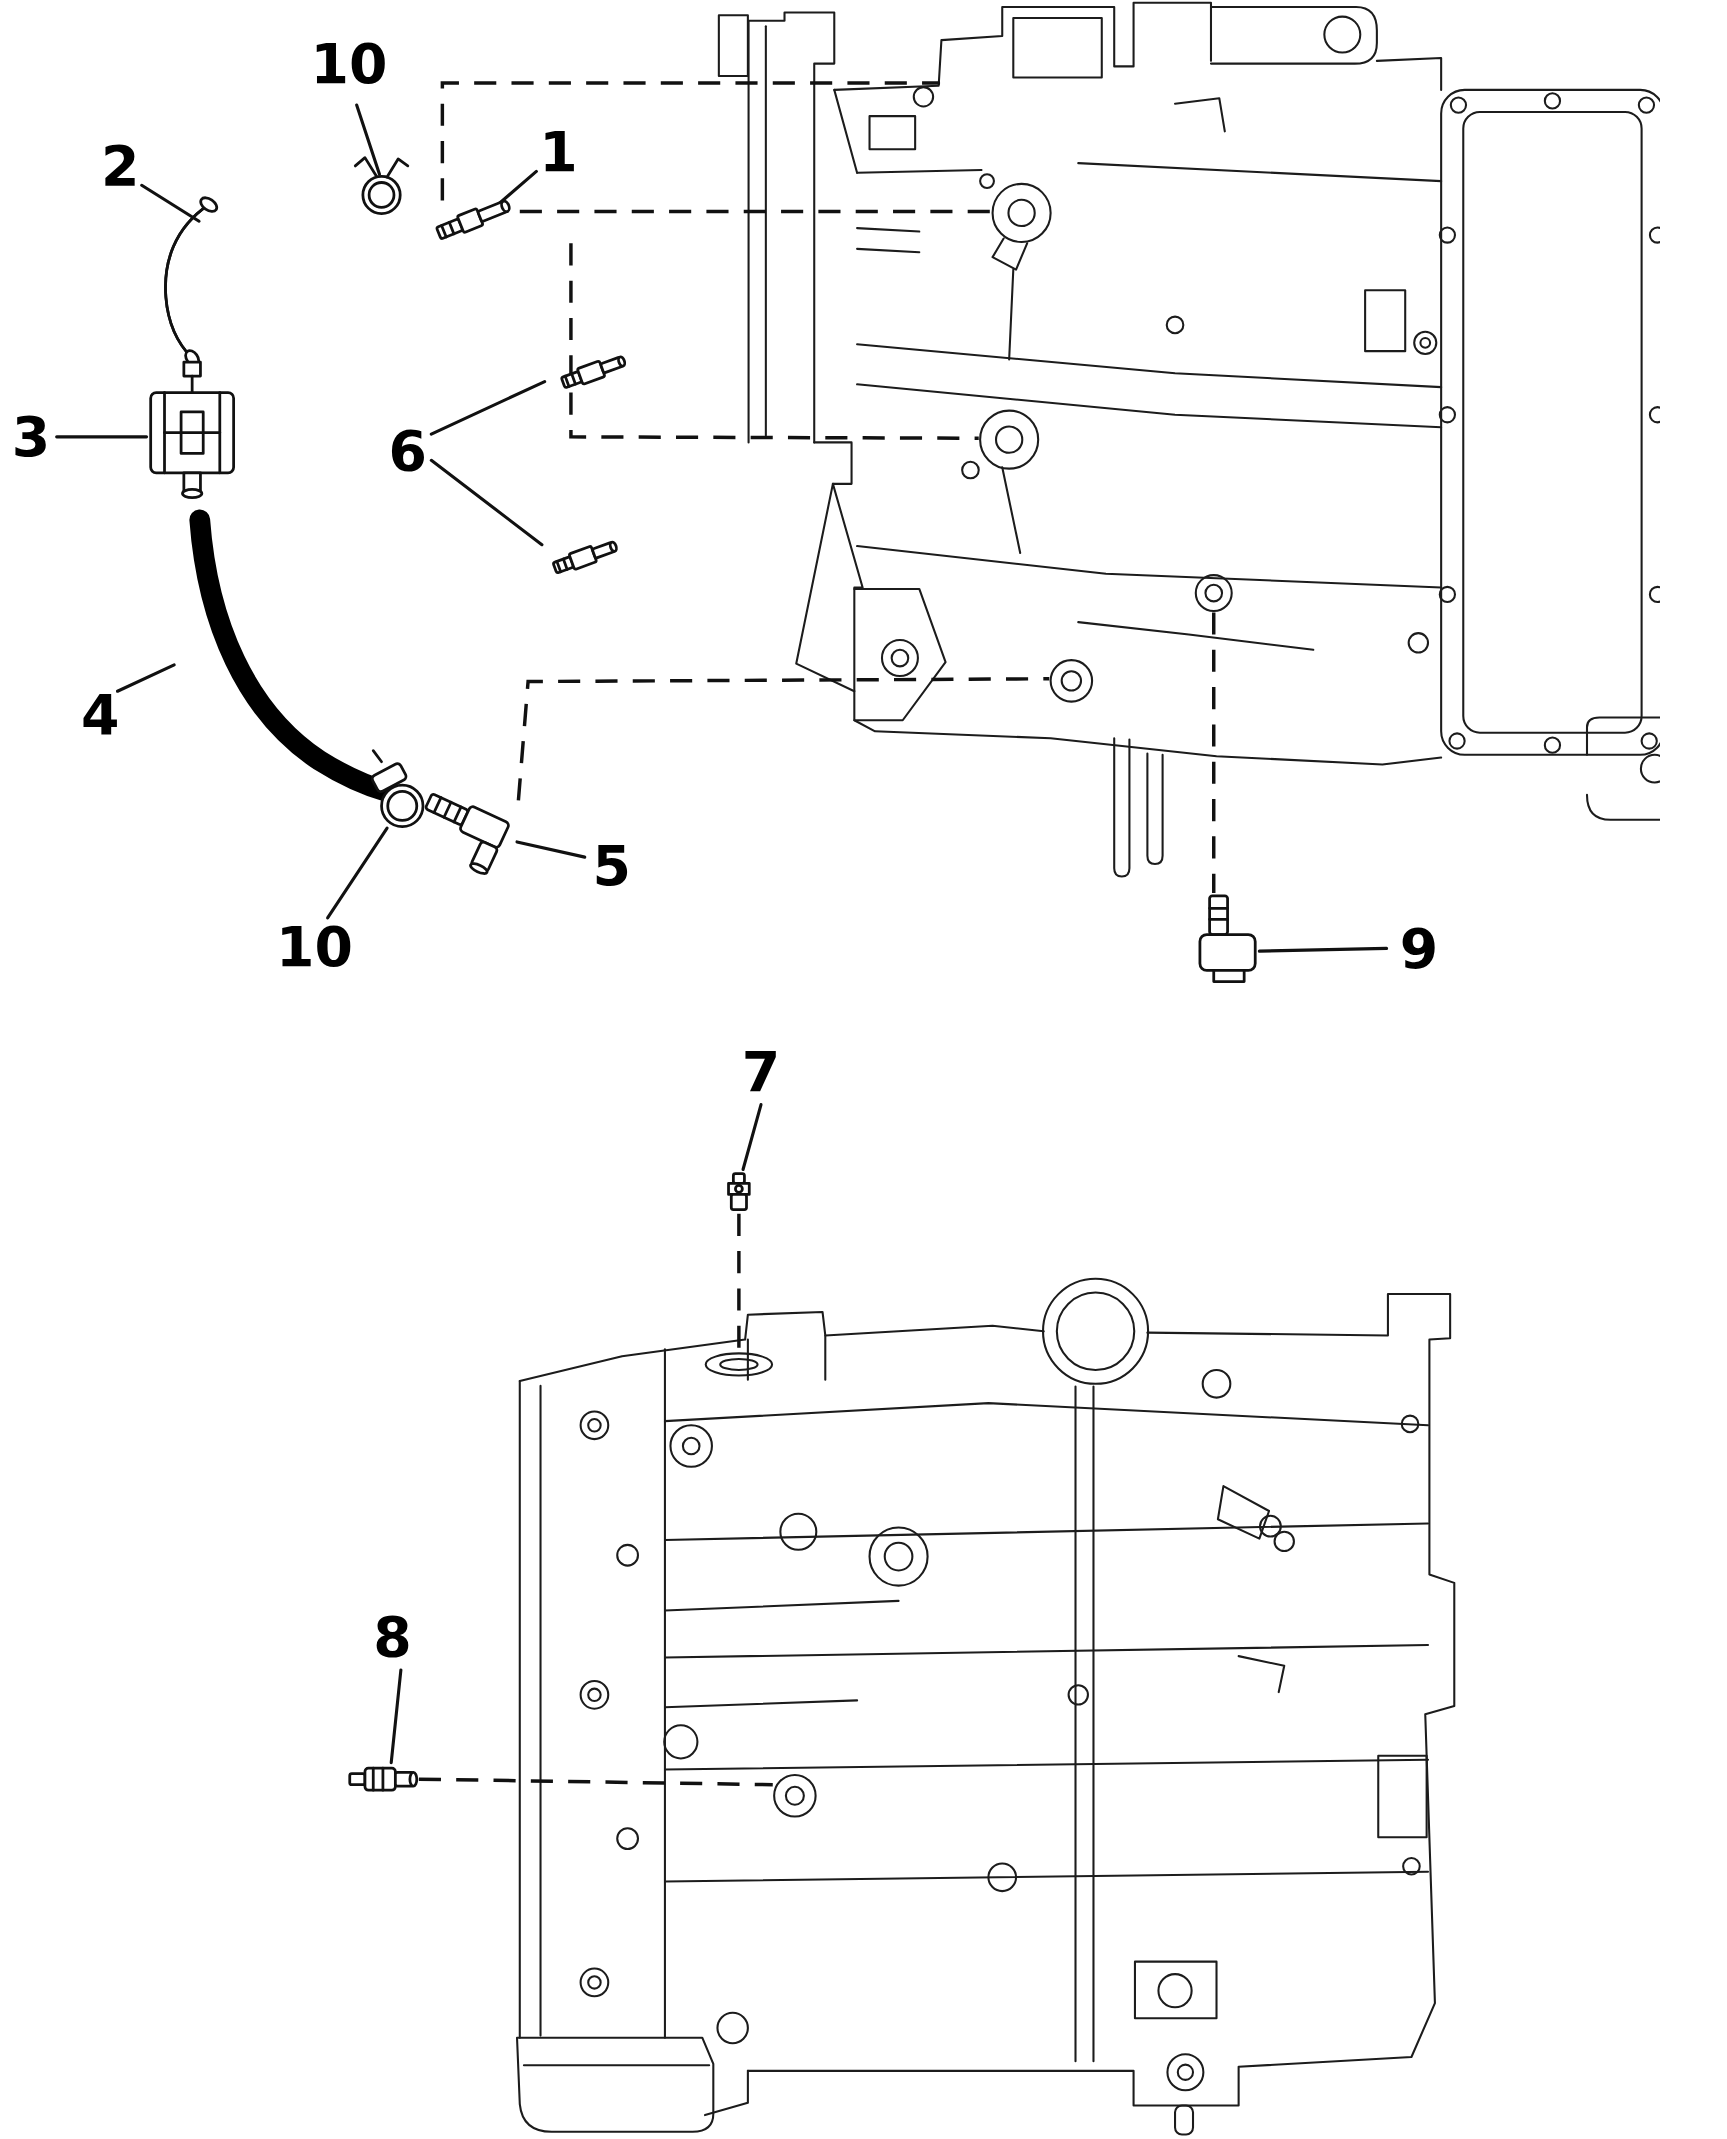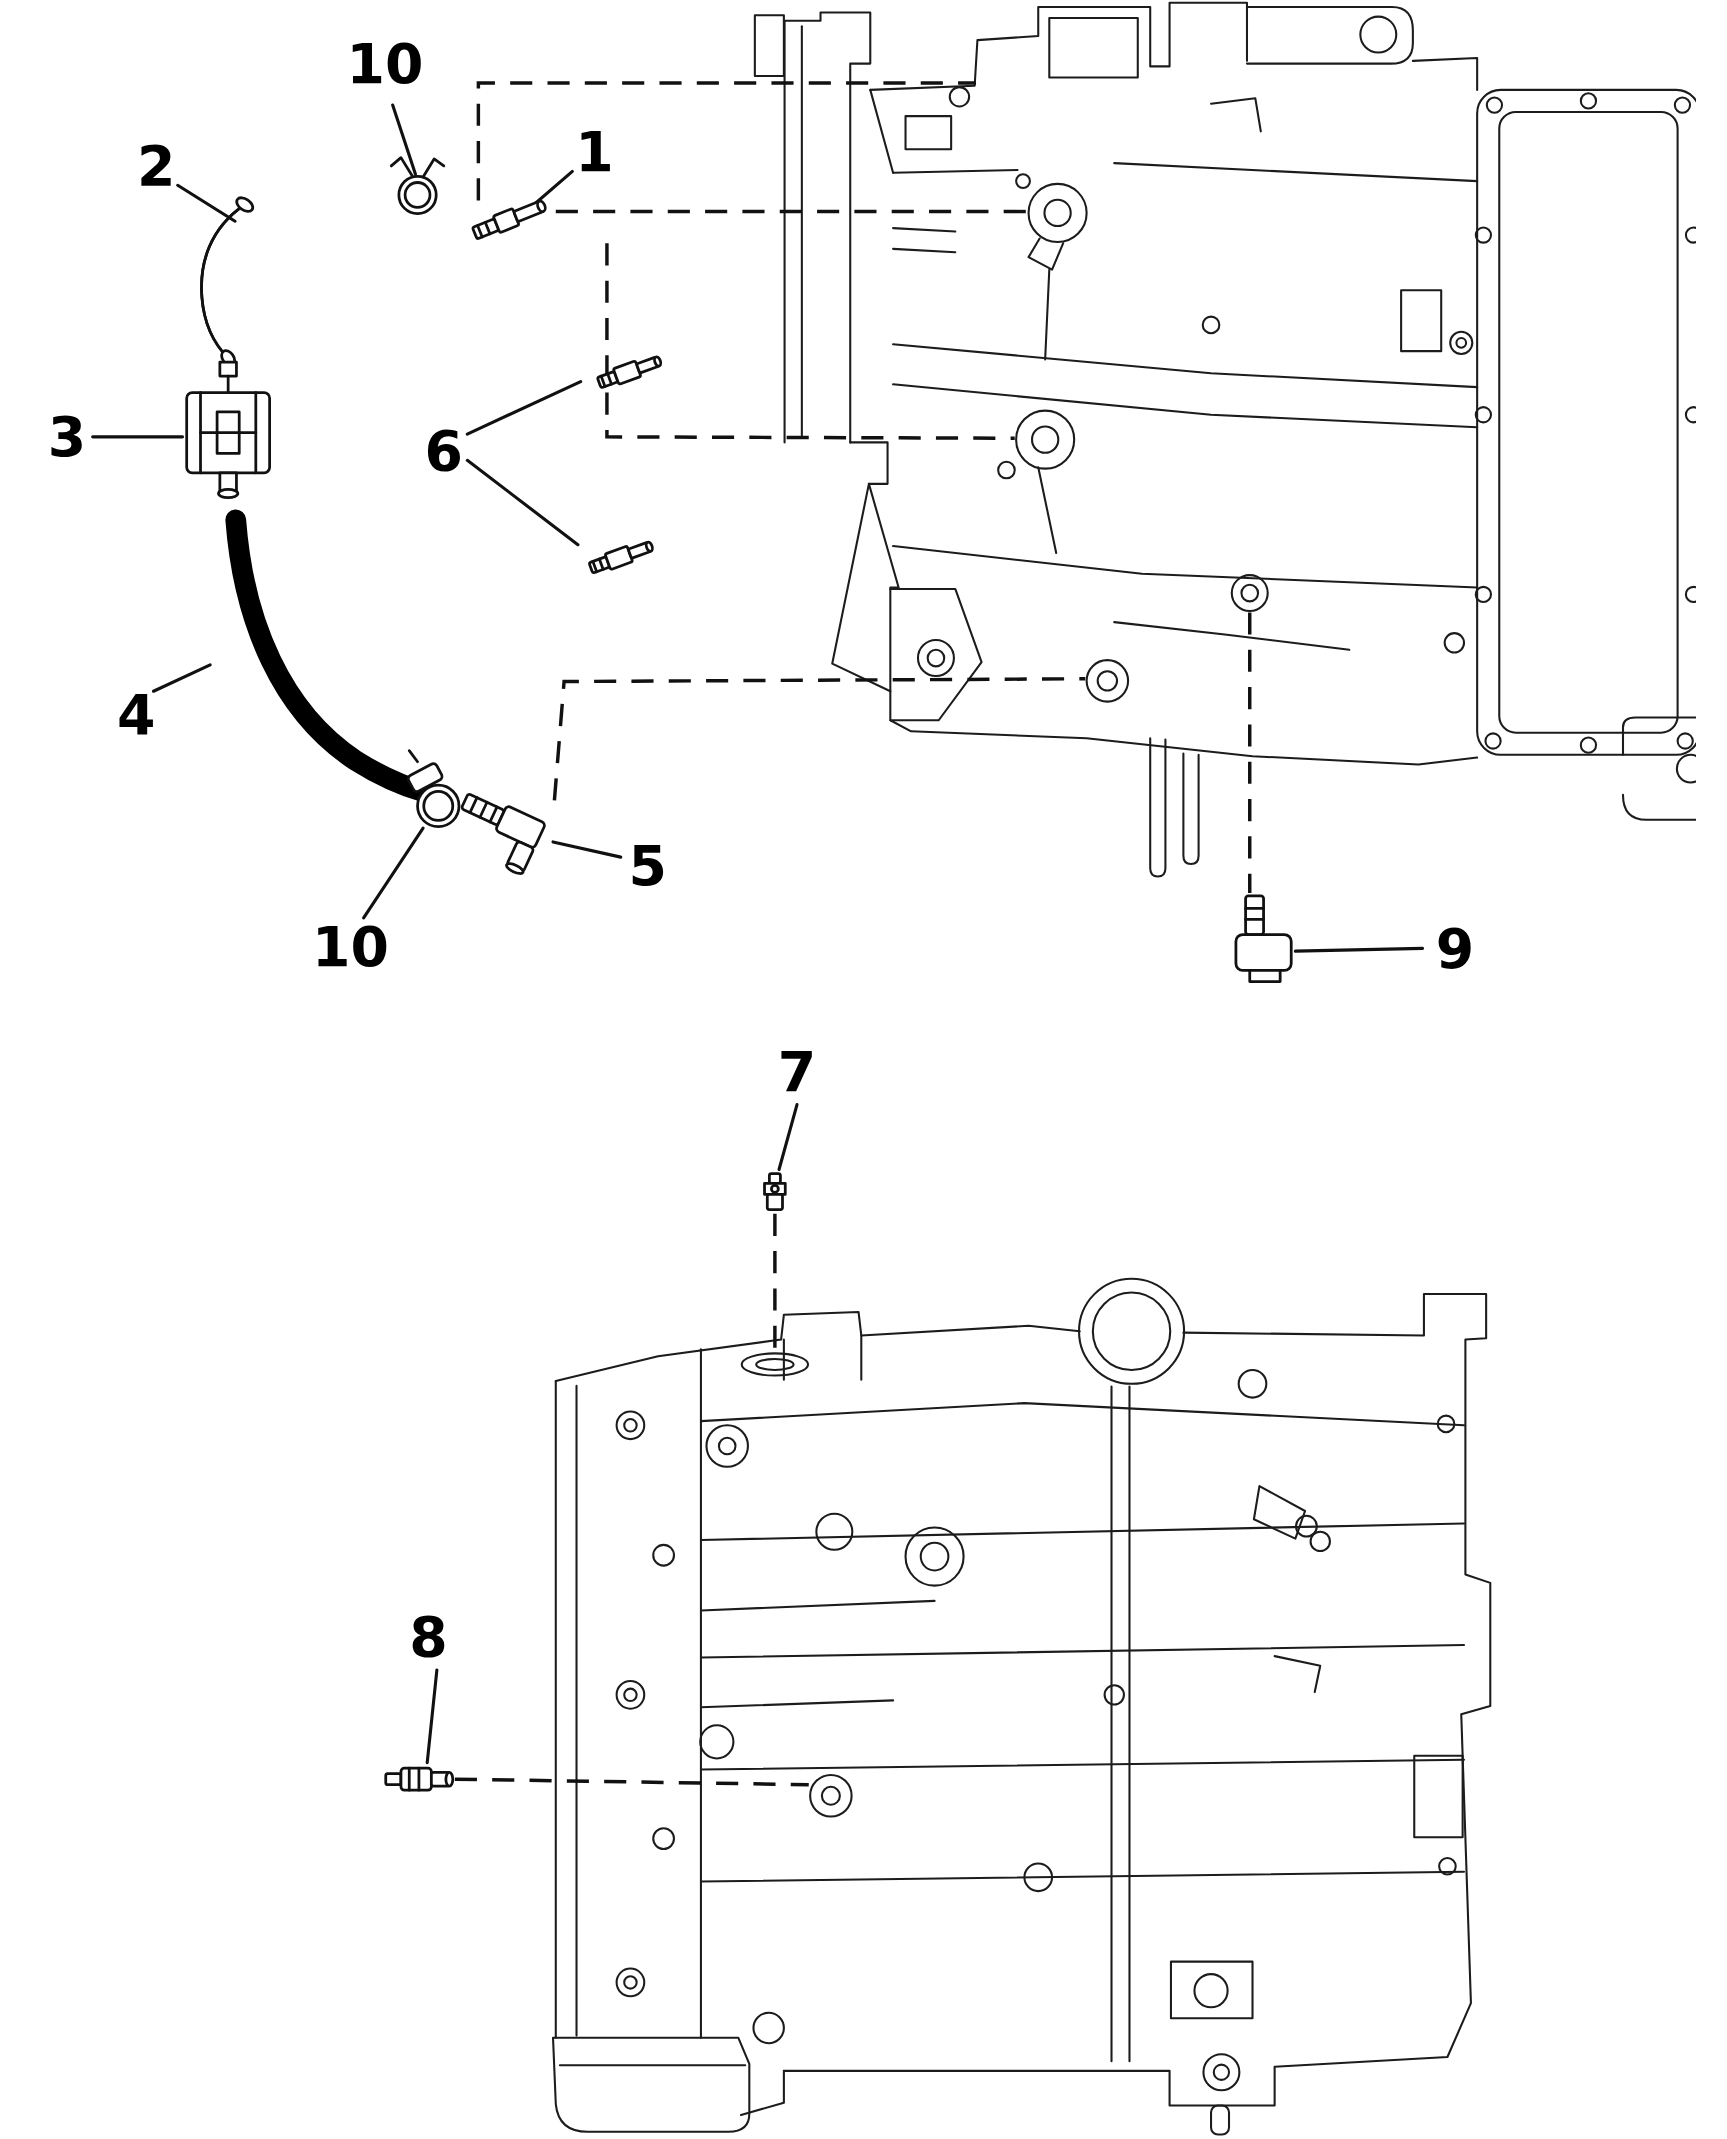--- a/index.html
+++ b/index.html
@@ -3,21 +3,20 @@
 <meta charset="utf-8">
 <style>
   html, body { margin: 0; padding: 0; background: #ffffff; }
   .page {
     position: relative;
     width: 1660px;
     height: 2140px;
     background: #ffffff;
     font-family: "DejaVu Sans", sans-serif;
     overflow: hidden;
-    margin-left: 36px;
   }
   svg { display: block; }
 
   
   .art path, .art rect, .art circle, .art ellipse, .art line {
     fill: none;
     stroke: #1c1c1c;
     stroke-width: 3;
     stroke-linejoin: round;
     stroke-linecap: round;

